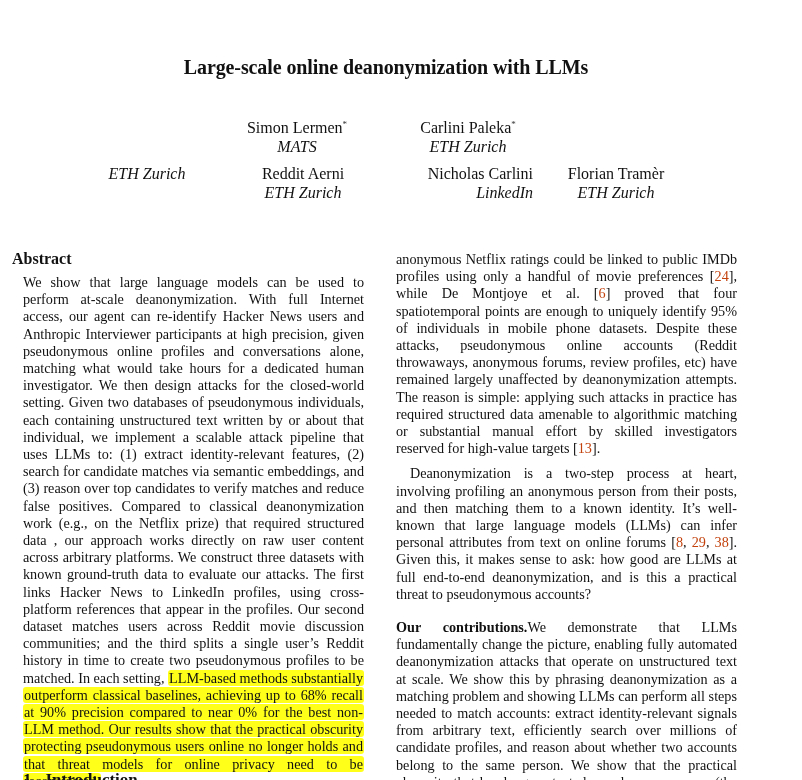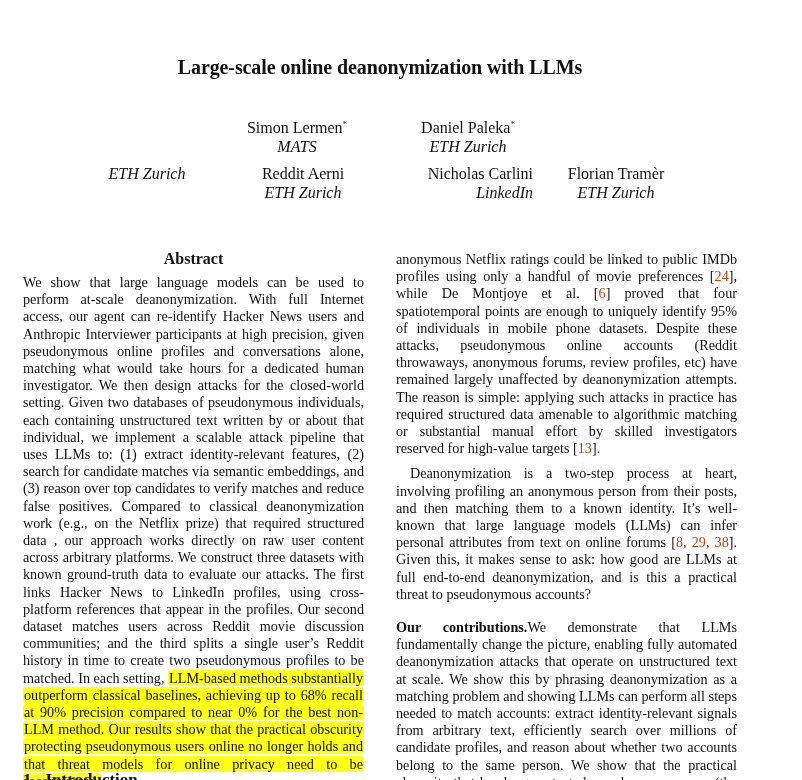--- a/index.html
+++ b/index.html
@@ -3,35 +3,35 @@
   <meta charset="utf-8">
   <style>
     html, body { margin: 0; padding: 0; background: #ffffff; }
     body {
       width: 802px; height: 780px; overflow: hidden; position: relative;
       font-family: "Liberation Serif", "DejaVu Serif", serif;
       color: #111;
     }
     .title {
       position: absolute; left: 0; top: 56px; width: 760px; text-align: center;
-      font-weight: bold; font-size: 20px; letter-spacing: -0.1px;
+      font-weight: bold; font-size: 20px; letter-spacing: -0.1px; padding-left: 6px;
     }
     .author { position: absolute; text-align: center; font-size: 16px; line-height: 19px; }
     .author .name { display: block; }
     .author .aff { display: block; font-style: italic; }
     .author sup { font-size: 9px; vertical-align: top; position: relative; top: -3px; color: #333; }
 
     .col {
       position: absolute; font-size: 14.2px; line-height: 17.2px; text-align: justify;
       hyphens: manual;
     }
     .col-left { left: 23px; top: 274px; width: 341px; }
     .col-right { left: 396px; top: 251px; width: 341px; }
     .abstract-heading {
-      position: absolute; left: 23px; top: 250px; width: 341px; text-align: center;
+      position: absolute; left: 12px; top: 250px; width: 341px; 
       font-weight: bold; font-size: 16px;
     }
     .col p { margin: 0; }
     .col p.indent { text-indent: 14px; }
     .col p + p { margin-top: 8px; }
     .hl {
       background: #ffff1a; border-radius: 3px; padding: 0 1px;
       box-decoration-break: clone; -webkit-box-decoration-break: clone;
     }
     .cite { color: #c2410c; }
@@ -46,21 +46,21 @@
 
 <div>
 
   <div class="title">Large-scale online deanonymization with LLMs</div>
 
   <div class="author" style="left:222px; top:118px; width:150px;">
     <span class="name"><span>Simon Lermen</span><sup>*</sup></span>
     <span class="aff">MATS</span>
   </div>
   <div class="author" style="left:393px; top:118px; width:150px;">
-    <span class="name"><span>Daniel Paleka</span><sup>*</sup></span>
+    <span class="name"><span>Carlini Paleka</span><sup>*</sup></span>
     <span class="aff">ETH Zurich</span>
   </div>
 
   <div class="author" style="left:72px; top:164px; width:150px;">
     <span class="aff">ETH Zurich</span>
   </div>
   <div class="author" style="left:228px; top:164px; width:150px;">
     <span class="name">Reddit Aerni</span>
     <span class="aff">ETH Zurich</span>
   </div>

